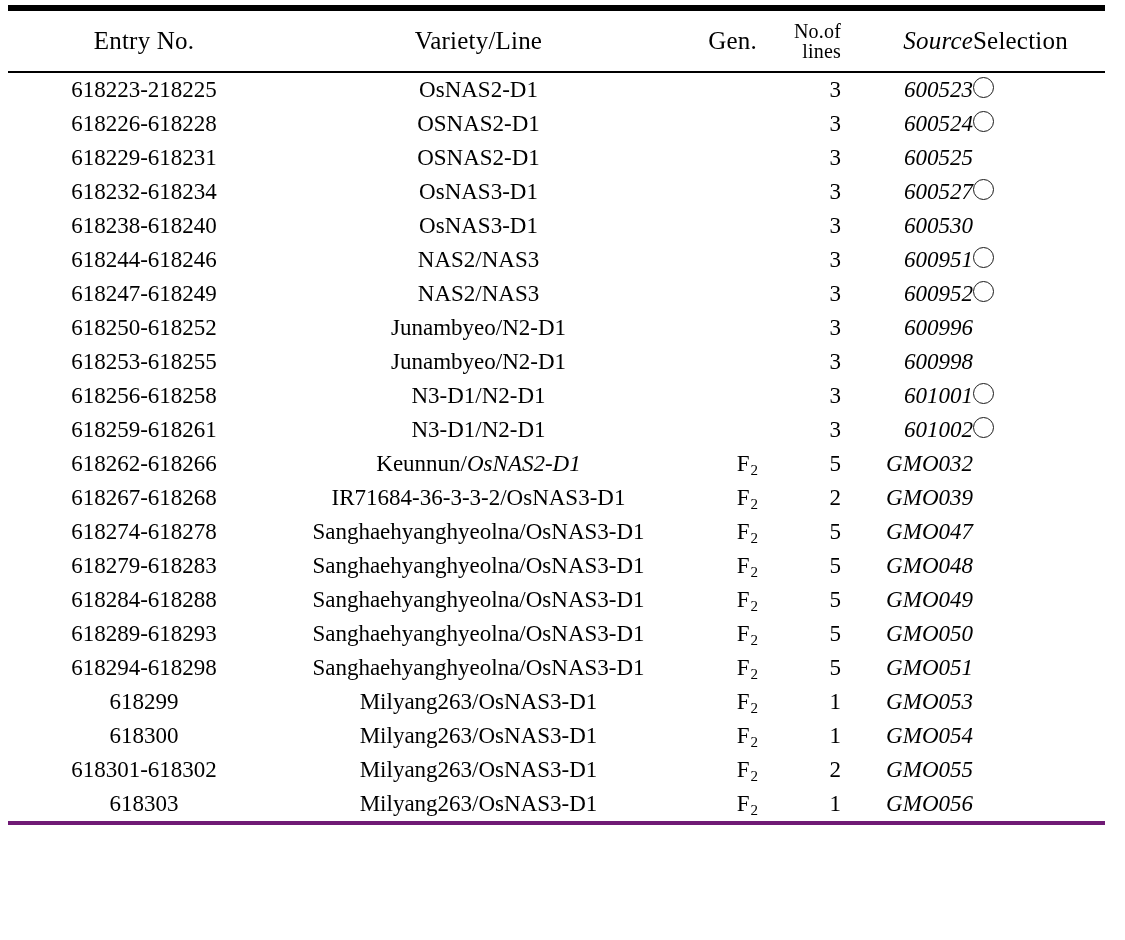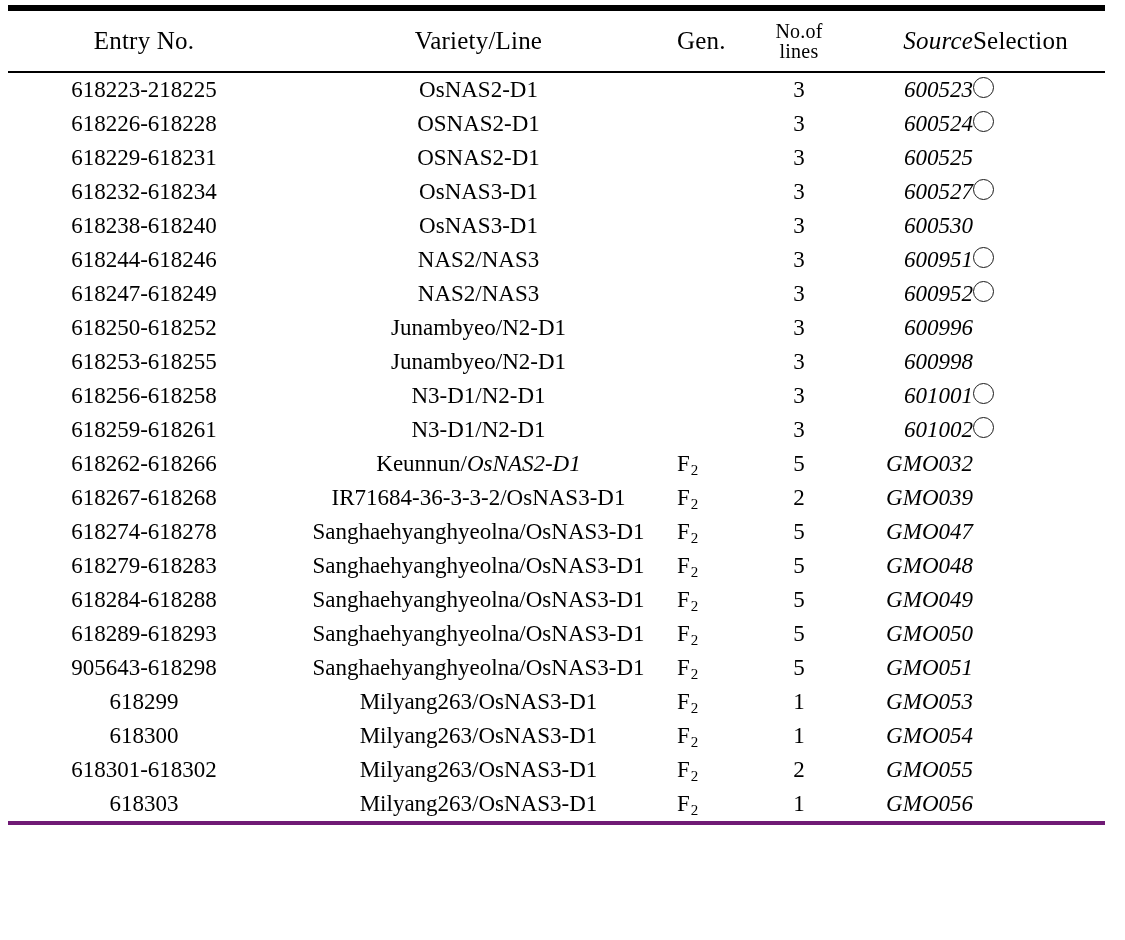--- a/index.html
+++ b/index.html
@@ -53,22 +53,22 @@
   
   col.c-entry    { width: 272px; }
   col.c-variety  { width: 397px; }
   col.c-gen      { width: 80px; }
   col.c-lines    { width: 84px; }
   col.c-source   { width: 132px; }
   col.c-select   { width: 132px; }
 
   .cell-entry   { text-align: center; padding-left: 4px; }
   .cell-variety { text-align: center; }
-  .cell-gen     { text-align: left; }
-  .cell-lines   { text-align: center; }
+  .cell-gen     { text-align: right; }
+  .cell-lines   { text-align: right; }
   .cell-source  { text-align: right; font-style: italic; }
   .cell-select  { text-align: left; }
 
   .hdr-lines {
     font-size: 20px;
     line-height: 1.0;
     display: block;
   }
   .hdr-lines .l1, .hdr-lines .l2 { display: block; }
 
@@ -252,21 +252,21 @@
         </tr>
         <tr class="data-row">
           <td class="cell-entry">618289-618293</td>
           <td class="cell-variety"><span>Sanghaehyanghyeolna/OsNAS3-D1</span></td>
           <td class="cell-gen"><span class="gen-f">F<sub>2</sub></span></td>
           <td class="cell-lines">5</td>
           <td class="cell-source">GMO050</td>
           <td class="cell-select"><span class="sel-empty"></span></td>
         </tr>
         <tr class="data-row">
-          <td class="cell-entry">905643-618298</td>
+          <td class="cell-entry">618294-618298</td>
           <td class="cell-variety"><span>Sanghaehyanghyeolna/OsNAS3-D1</span></td>
           <td class="cell-gen"><span class="gen-f">F<sub>2</sub></span></td>
           <td class="cell-lines">5</td>
           <td class="cell-source">GMO051</td>
           <td class="cell-select"><span class="sel-empty"></span></td>
         </tr>
         <tr class="data-row">
           <td class="cell-entry">618299</td>
           <td class="cell-variety"><span>Milyang263/OsNAS3-D1</span></td>
           <td class="cell-gen"><span class="gen-f">F<sub>2</sub></span></td>

